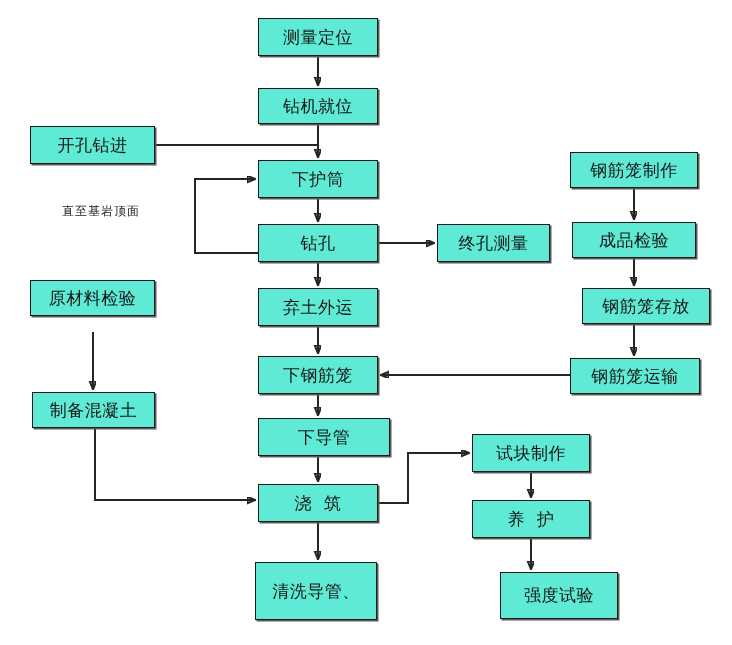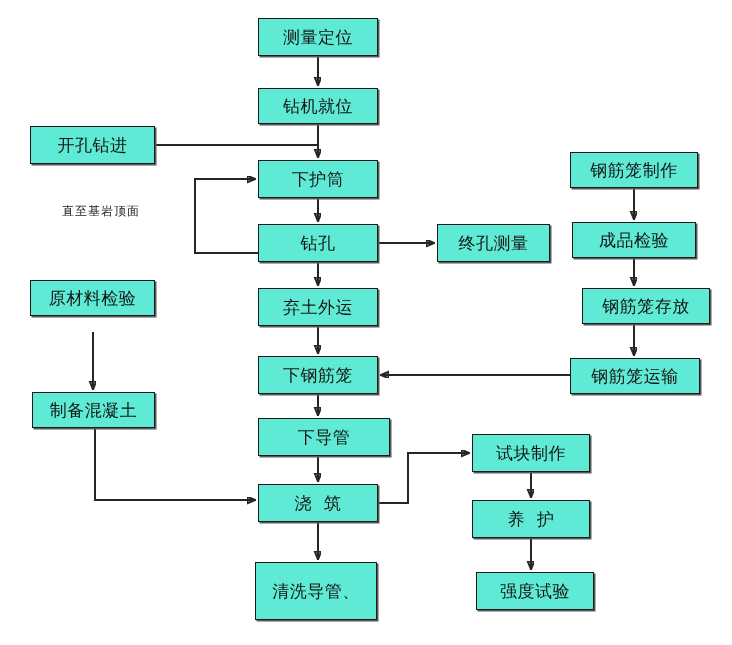--- a/index.html
+++ b/index.html
@@ -113,17 +113,17 @@
   <div class="node" style="left:258px;top:484px;width:120px;height:38px;">浇  筑</div>
   <div class="node" style="left:255px;top:562px;width:122px;height:58px;">清洗导管、</div>
   <div class="node" style="left:30px;top:280px;width:125px;height:36px;">原材料检验</div>
   <div class="node" style="left:32px;top:392px;width:123px;height:36px;">制备混凝土</div>
   <div class="node" style="left:570px;top:152px;width:128px;height:36px;">钢筋笼制作</div>
   <div class="node" style="left:572px;top:222px;width:124px;height:36px;">成品检验</div>
   <div class="node" style="left:570px;top:288px;width:128px;height:36px;margin-left:12px;">钢筋笼存放</div>
   <div class="node" style="left:570px;top:358px;width:130px;height:36px;">钢筋笼运输</div>
   <div class="node" style="left:472px;top:434px;width:118px;height:38px;">试块制作</div>
   <div class="node" style="left:472px;top:500px;width:118px;height:38px;">养  护</div>
-  <div class="node" style="left:476px;top:572px;width:118px;height:38px;">强度试验</div>
+  <div class="node" style="left:500px;top:572px;width:118px;height:47px;">强度试验</div>
 
   <div class="freetext" style="left:62px;top:203px;">直至基岩顶面</div>
 
 </div>
 
 </body></html>

